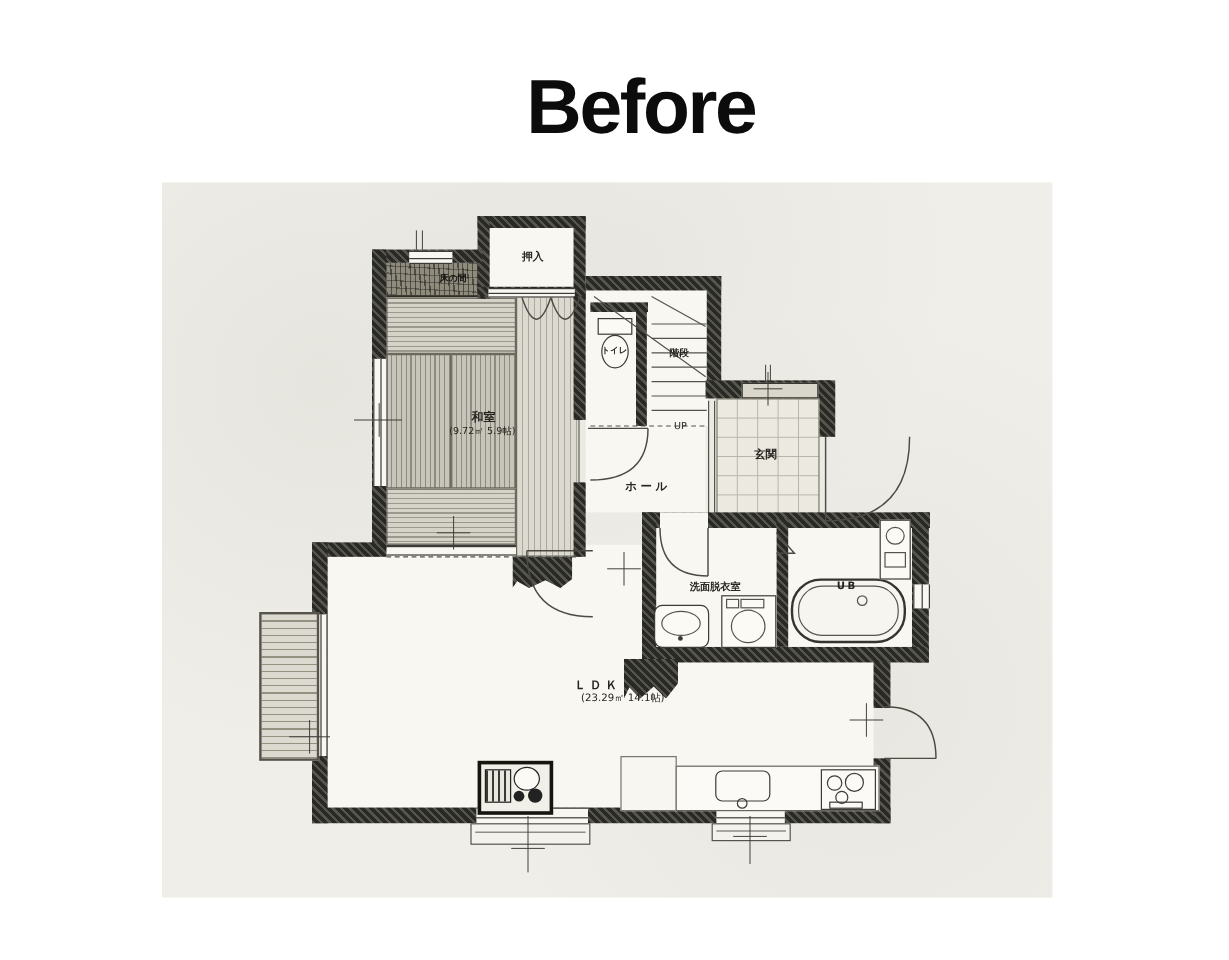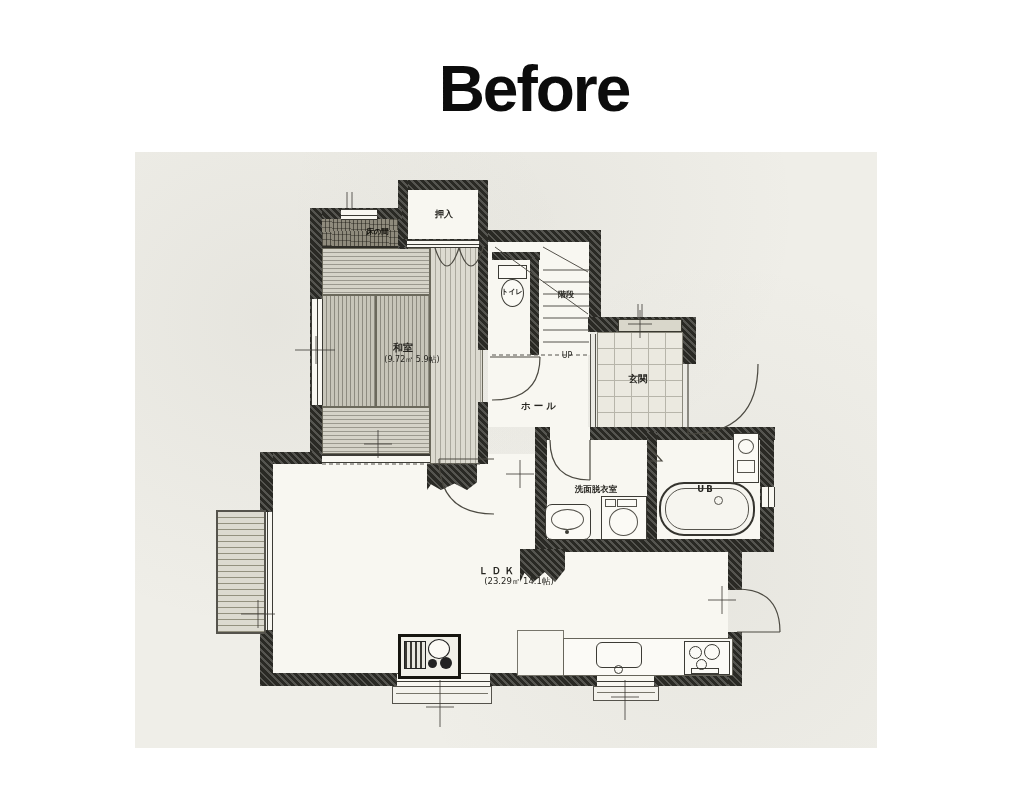--- a/index.html
+++ b/index.html
@@ -191,21 +191,21 @@
       <path d="M106,462 H140 M123,448 V476"></path>
       <path d="M493,172 H517 M505,158 V186"></path>
       <path d="M212,40 V56 M217,40 V56"></path>
       <path d="M503,152 V166 M507,152 V166"></path>
     </g>
   </svg>
 
   <div class="lbl" style="left:309px;top:62px;font-size:9px;">押入</div>
   <div class="lbl" style="left:227px;top:80px;font-size:7.5px;color:#14130e;padding-left:31px;">床の間</div>
   <div class="lbl" style="left:268px;top:196px;font-size:10px;">和室</div>
-  <div class="lbl" style="left:267px;top:207px;font-size:8px;font-weight:normal;padding-left:20px;">(9.72㎡ 5.9帖)</div>
+  <div class="lbl" style="left:267px;top:207px;font-size:8px;font-weight:normal;">(9.72㎡ 5.9帖)</div>
   <div class="lbl" style="left:377px;top:140px;font-size:7px;">トイレ</div>
   <div class="lbl" style="left:431px;top:142px;font-size:8px;">階段</div>
   <div class="lbl" style="left:432px;top:203px;font-size:8px;font-weight:normal;">UP</div>
   <div class="lbl" style="left:503px;top:227px;font-size:9.5px;">玄関</div>
   <div class="lbl" style="left:405px;top:254px;font-size:9.5px;letter-spacing:3px;">ホール</div>
   <div class="lbl" style="left:461px;top:338px;font-size:8.5px;">洗面脱衣室</div>
   <div class="lbl" style="left:571px;top:337px;font-size:8.5px;letter-spacing:2px;">UB</div>
   <div class="lbl" style="left:363px;top:419px;font-size:10px;letter-spacing:3px;">ＬＤＫ</div>
   <div class="lbl" style="left:364px;top:430px;font-size:8.5px;font-weight:normal;margin-left:20px;">(23.29㎡ 14.1帖)</div>
 

